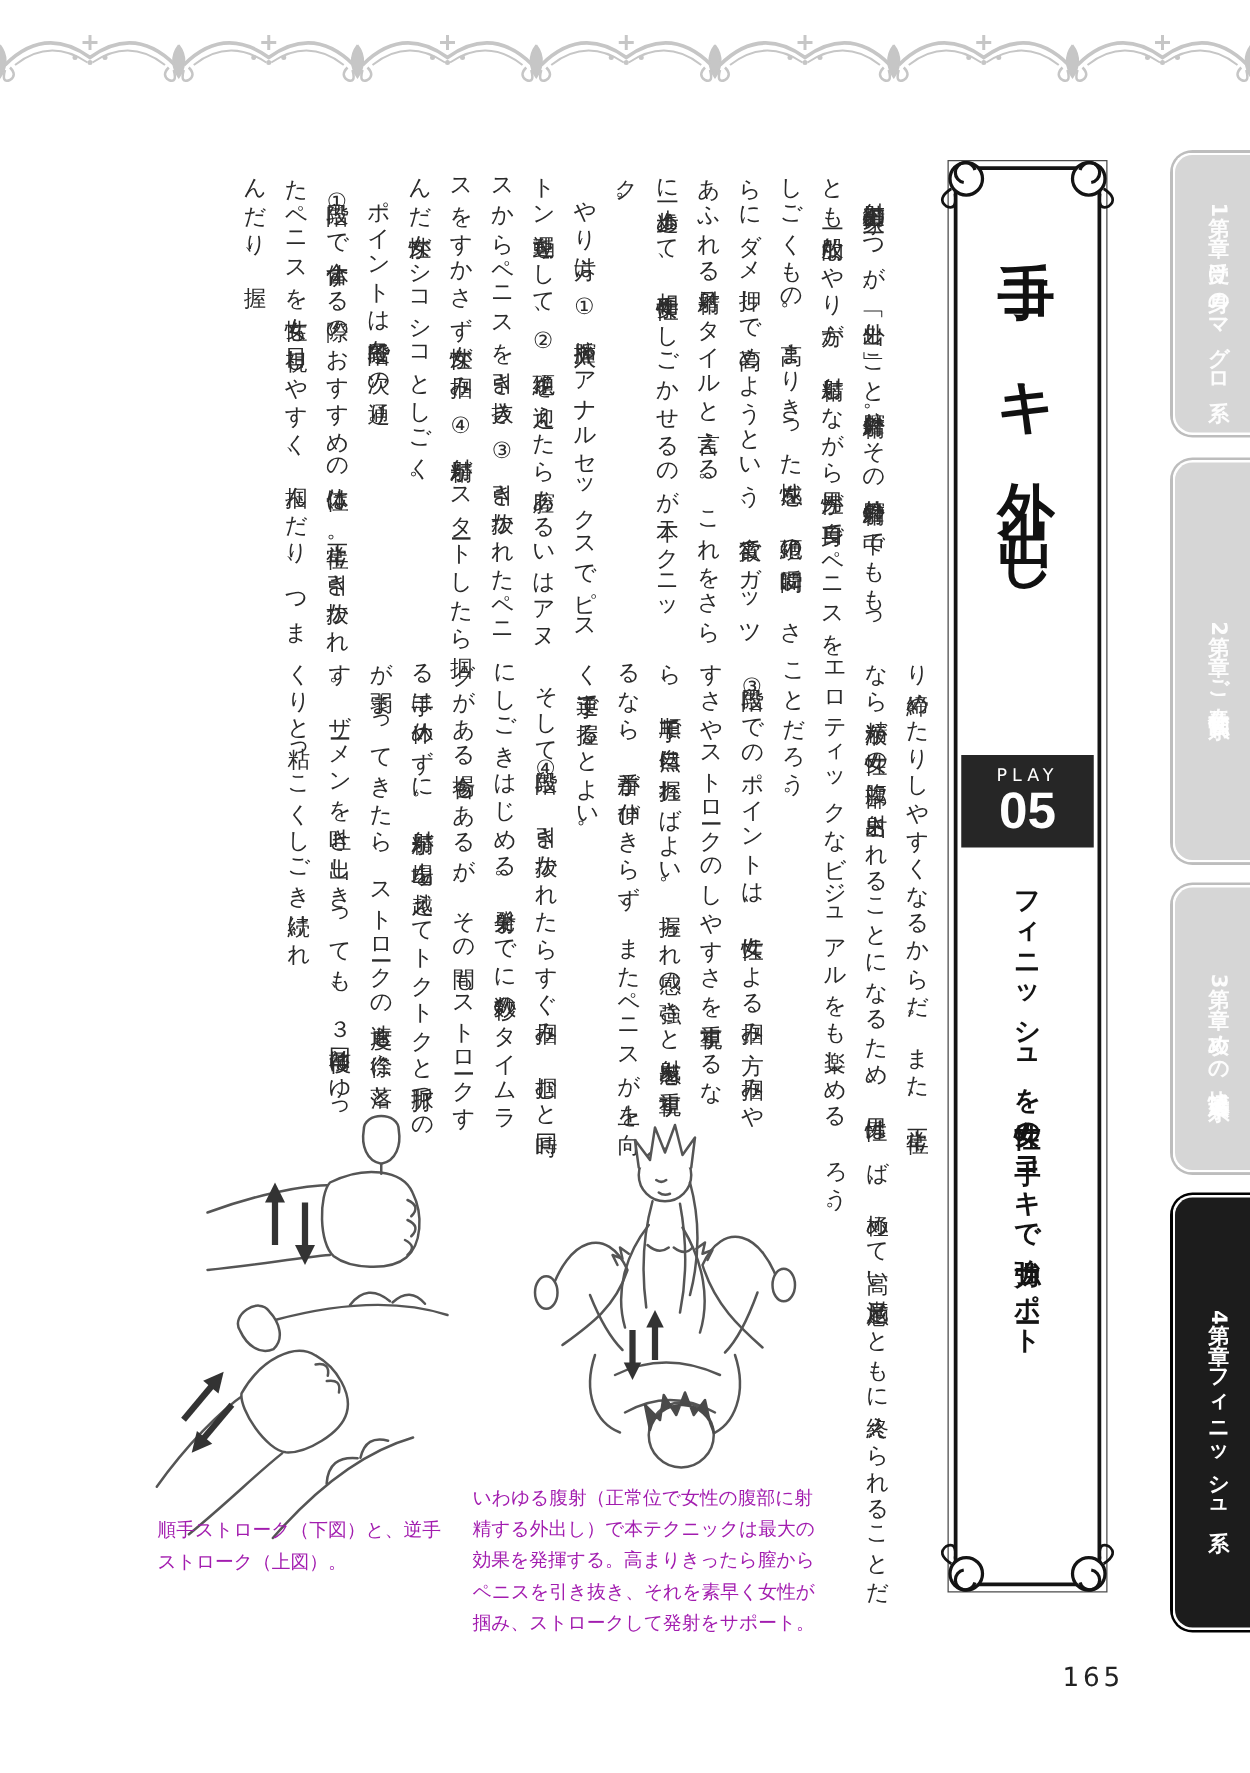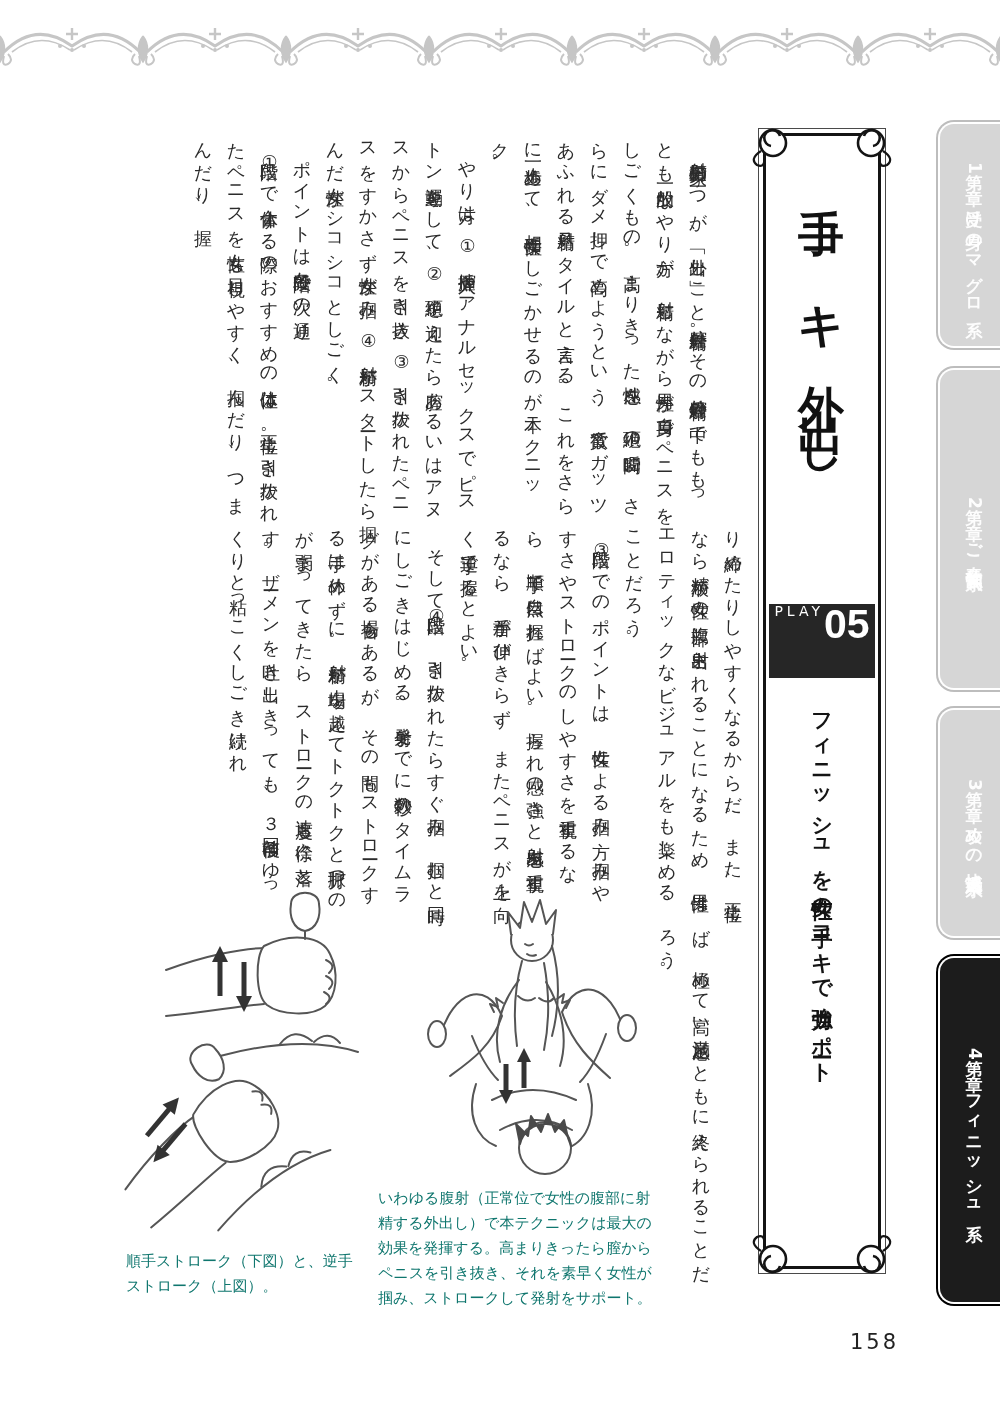--- a/index.html
+++ b/index.html
@@ -34,41 +34,41 @@
   .frame-inner{position:absolute;inset:4px;border:3px solid #141414;}
   .frame-orn{position:absolute;left:-12px;width:150px;height:52px;}
   .frame-orn.top{top:-10px;}
   .frame-orn.bot{bottom:-10px;}
   .page-title{
     position:absolute;top:36px;left:50%;transform:translateX(-50%);
     font-size:46px;font-weight:700;color:#111;letter-spacing:24px;white-space:nowrap;
   }
   .play-box{
     position:absolute;top:468px;left:3px;right:3px;height:74px;background:#262626;
-    display:flex;align-items:flex-start;justify-content:center;color:#fff;
+    display:flex;flex-direction:column;align-items:center;justify-content:center;color:#fff;
   }
   .play-word{font-size:14px;letter-spacing:4px;line-height:14px;}
   .play-num{font-size:41px;font-weight:700;line-height:40px;font-family:"Liberation Sans","DejaVu Sans",sans-serif;}
   .subtitle{
     position:absolute;top:562px;left:50%;transform:translateX(-50%);
     font-size:21px;font-weight:700;color:#141414;letter-spacing:2px;white-space:nowrap;
   }
 
   
   .vband{position:absolute;font-size:18px;letter-spacing:1.5px;line-height:33px;color:#2b2b2b;}
   .vband p{margin:0;text-indent:1em;}
   .vband p.cont{text-indent:0;}
   #band1{left:105px;top:130px;width:610px;height:388px;}
   #band2{left:105px;top:518px;width:645px;height:388px;}
   #band3{left:648px;top:916px;width:70px;height:378px;}
 
   
-  .caption{position:absolute;font-size:15px;line-height:25px;color:#0f766e;font-weight:500;}
+  .caption{position:absolute;font-size:15px;line-height:25px;color:#a21caf;font-weight:500;}
   #cap-main{left:378px;top:1186px;width:282px;}
-  #cap-stroke{left:126px;top:1249px;width:240px;}
+  #cap-stroke{left:126px;top:1212px;width:240px;}
 
   
   .illus{position:absolute;}
   .lineart{stroke:#555;stroke-width:2;fill:none;stroke-linecap:round;stroke-linejoin:round;}
   .arrow{stroke:#333;stroke-width:5;fill:none;stroke-linecap:butt;}
   .arrowhead{fill:#333;stroke:none;}
 
   
   .pagenum{position:absolute;left:850px;top:1330px;font-size:21px;letter-spacing:3px;color:#222;}
 </style>
@@ -237,15 +237,15 @@
       <line class="arrow" stroke-width="4" x1="126" y1="180" x2="126" y2="212"></line>
       <polygon class="arrowhead" points="126,220 119,206 133,206"></polygon>
       <line class="arrow" stroke-width="4" x1="144" y1="204" x2="144" y2="172"></line>
       <polygon class="arrowhead" points="144,164 137,178 151,178"></polygon>
     </g>
   </svg>
 
   <div id="cap-main" class="caption">いわゆる腹射（正常位で女性の腹部に射精する外出し）で本テクニックは最大の効果を発揮する。高まりきったら膣からペニスを引き抜き、それを素早く女性が掴み、ストロークして発射をサポート。</div>
   <div id="cap-stroke" class="caption">順手ストローク（下図）と、逆手ストローク（上図）。</div>
 
-  <div class="pagenum">158</div>
+  <div class="pagenum">165</div>
 
 </div>
 
 </body></html>

